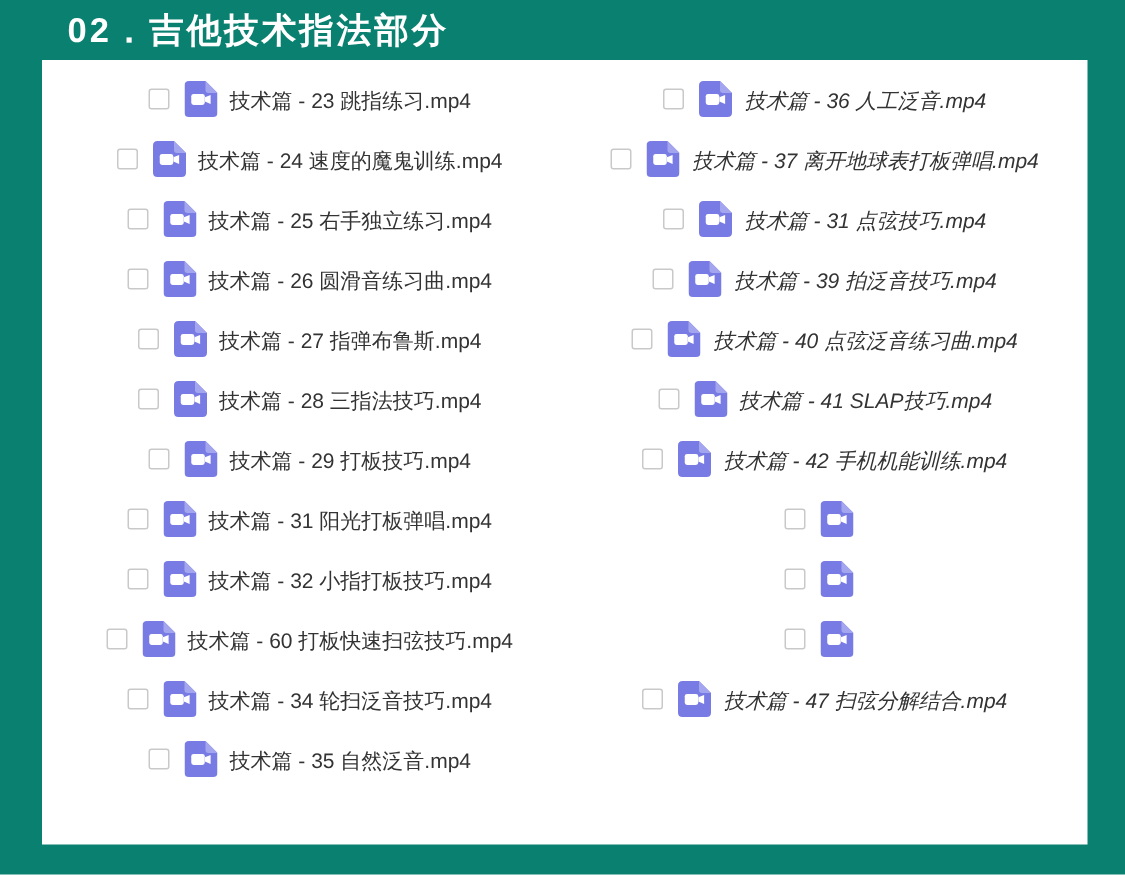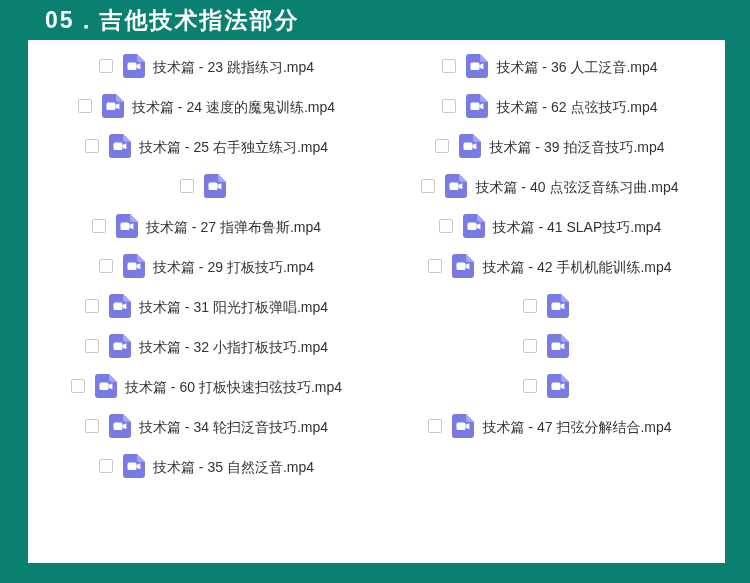--- a/index.html
+++ b/index.html
@@ -42,21 +42,21 @@
     overflow:hidden;
     display:flex;
   }
   .col{
     padding-top:6px;
     display:flex;
     flex-direction:column;
     align-items:center;
   }
   .col-left{width:347px;padding-left:10px;}
-  .col-right{flex:1;}
+  .col-right{flex:1;font-style:italic;}
   .row{
     height:40px;
     display:flex;
     align-items:center;
     cursor:default;
   }
   .checkbox{
     width:14px;
     height:14px;
     border:1px solid var(--checkbox-border);
@@ -80,21 +80,21 @@
     color:var(--text);
     white-space:nowrap;
     line-height:1;
     padding-top:1px;
   }
 </style>
 </head>
 <body>
 
 <div class="header">
-  <div class="page-title">05．吉他技术指法部分</div>
+  <div class="page-title">02．吉他技术指法部分</div>
 </div>
 
 <div class="panel">
   <div class="col col-left">
   <div class="row">
     <span class="checkbox"></span>
     <svg class="file-icon" viewBox="0 0 22 24" xmlns="http://www.w3.org/2000/svg">
       <path class="icon-main" d="M3 0 H14 L22 8 V21 Q22 24 19 24 H3 Q0 24 0 21 V3 Q0 0 3 0 Z"></path>
       <path class="icon-fold" d="M14 0 L22 8 H16 Q14 8 14 6 Z"></path>
       <rect class="icon-glyph" x="4.5" y="8.6" width="9" height="7.4" rx="1.6"></rect>
@@ -126,33 +126,44 @@
   </div>
 
   <div class="row">
     <span class="checkbox"></span>
     <svg class="file-icon" viewBox="0 0 22 24" xmlns="http://www.w3.org/2000/svg">
       <path class="icon-main" d="M3 0 H14 L22 8 V21 Q22 24 19 24 H3 Q0 24 0 21 V3 Q0 0 3 0 Z"></path>
       <path class="icon-fold" d="M14 0 L22 8 H16 Q14 8 14 6 Z"></path>
       <rect class="icon-glyph" x="4.5" y="8.6" width="9" height="7.4" rx="1.6"></rect>
       <path class="icon-glyph" d="M13.6 10.9 L17.4 9.3 V15.3 L13.6 13.7 Z"></path>
     </svg>
+    <span class="file-name">技术篇 - 26 圆滑音练习曲.mp4</span>
   </div>
 
   <div class="row">
     <span class="checkbox"></span>
     <svg class="file-icon" viewBox="0 0 22 24" xmlns="http://www.w3.org/2000/svg">
       <path class="icon-main" d="M3 0 H14 L22 8 V21 Q22 24 19 24 H3 Q0 24 0 21 V3 Q0 0 3 0 Z"></path>
       <path class="icon-fold" d="M14 0 L22 8 H16 Q14 8 14 6 Z"></path>
       <rect class="icon-glyph" x="4.5" y="8.6" width="9" height="7.4" rx="1.6"></rect>
       <path class="icon-glyph" d="M13.6 10.9 L17.4 9.3 V15.3 L13.6 13.7 Z"></path>
     </svg>
     <span class="file-name">技术篇 - 27 指弹布鲁斯.mp4</span>
   </div>
 
+  <div class="row">
+    <span class="checkbox"></span>
+    <svg class="file-icon" viewBox="0 0 22 24" xmlns="http://www.w3.org/2000/svg">
+      <path class="icon-main" d="M3 0 H14 L22 8 V21 Q22 24 19 24 H3 Q0 24 0 21 V3 Q0 0 3 0 Z"></path>
+      <path class="icon-fold" d="M14 0 L22 8 H16 Q14 8 14 6 Z"></path>
+      <rect class="icon-glyph" x="4.5" y="8.6" width="9" height="7.4" rx="1.6"></rect>
+      <path class="icon-glyph" d="M13.6 10.9 L17.4 9.3 V15.3 L13.6 13.7 Z"></path>
+    </svg>
+    <span class="file-name">技术篇 - 28 三指法技巧.mp4</span>
+  </div>
 
   <div class="row">
     <span class="checkbox"></span>
     <svg class="file-icon" viewBox="0 0 22 24" xmlns="http://www.w3.org/2000/svg">
       <path class="icon-main" d="M3 0 H14 L22 8 V21 Q22 24 19 24 H3 Q0 24 0 21 V3 Q0 0 3 0 Z"></path>
       <path class="icon-fold" d="M14 0 L22 8 H16 Q14 8 14 6 Z"></path>
       <rect class="icon-glyph" x="4.5" y="8.6" width="9" height="7.4" rx="1.6"></rect>
       <path class="icon-glyph" d="M13.6 10.9 L17.4 9.3 V15.3 L13.6 13.7 Z"></path>
     </svg>
     <span class="file-name">技术篇 - 29 打板技巧.mp4</span>
@@ -219,30 +230,40 @@
     <span class="checkbox"></span>
     <svg class="file-icon" viewBox="0 0 22 24" xmlns="http://www.w3.org/2000/svg">
       <path class="icon-main" d="M3 0 H14 L22 8 V21 Q22 24 19 24 H3 Q0 24 0 21 V3 Q0 0 3 0 Z"></path>
       <path class="icon-fold" d="M14 0 L22 8 H16 Q14 8 14 6 Z"></path>
       <rect class="icon-glyph" x="4.5" y="8.6" width="9" height="7.4" rx="1.6"></rect>
       <path class="icon-glyph" d="M13.6 10.9 L17.4 9.3 V15.3 L13.6 13.7 Z"></path>
     </svg>
     <span class="file-name">技术篇 - 36 人工泛音.mp4</span>
   </div>
 
-
-  <div class="row">
-    <span class="checkbox"></span>
-    <svg class="file-icon" viewBox="0 0 22 24" xmlns="http://www.w3.org/2000/svg">
-      <path class="icon-main" d="M3 0 H14 L22 8 V21 Q22 24 19 24 H3 Q0 24 0 21 V3 Q0 0 3 0 Z"></path>
-      <path class="icon-fold" d="M14 0 L22 8 H16 Q14 8 14 6 Z"></path>
-      <rect class="icon-glyph" x="4.5" y="8.6" width="9" height="7.4" rx="1.6"></rect>
-      <path class="icon-glyph" d="M13.6 10.9 L17.4 9.3 V15.3 L13.6 13.7 Z"></path>
-    </svg>
-    <span class="file-name">技术篇 - 62 点弦技巧.mp4</span>
+  <div class="row">
+    <span class="checkbox"></span>
+    <svg class="file-icon" viewBox="0 0 22 24" xmlns="http://www.w3.org/2000/svg">
+      <path class="icon-main" d="M3 0 H14 L22 8 V21 Q22 24 19 24 H3 Q0 24 0 21 V3 Q0 0 3 0 Z"></path>
+      <path class="icon-fold" d="M14 0 L22 8 H16 Q14 8 14 6 Z"></path>
+      <rect class="icon-glyph" x="4.5" y="8.6" width="9" height="7.4" rx="1.6"></rect>
+      <path class="icon-glyph" d="M13.6 10.9 L17.4 9.3 V15.3 L13.6 13.7 Z"></path>
+    </svg>
+    <span class="file-name">技术篇 - 37 离开地球表打板弹唱.mp4</span>
+  </div>
+
+  <div class="row">
+    <span class="checkbox"></span>
+    <svg class="file-icon" viewBox="0 0 22 24" xmlns="http://www.w3.org/2000/svg">
+      <path class="icon-main" d="M3 0 H14 L22 8 V21 Q22 24 19 24 H3 Q0 24 0 21 V3 Q0 0 3 0 Z"></path>
+      <path class="icon-fold" d="M14 0 L22 8 H16 Q14 8 14 6 Z"></path>
+      <rect class="icon-glyph" x="4.5" y="8.6" width="9" height="7.4" rx="1.6"></rect>
+      <path class="icon-glyph" d="M13.6 10.9 L17.4 9.3 V15.3 L13.6 13.7 Z"></path>
+    </svg>
+    <span class="file-name">技术篇 - 31 点弦技巧.mp4</span>
   </div>
 
   <div class="row">
     <span class="checkbox"></span>
     <svg class="file-icon" viewBox="0 0 22 24" xmlns="http://www.w3.org/2000/svg">
       <path class="icon-main" d="M3 0 H14 L22 8 V21 Q22 24 19 24 H3 Q0 24 0 21 V3 Q0 0 3 0 Z"></path>
       <path class="icon-fold" d="M14 0 L22 8 H16 Q14 8 14 6 Z"></path>
       <rect class="icon-glyph" x="4.5" y="8.6" width="9" height="7.4" rx="1.6"></rect>
       <path class="icon-glyph" d="M13.6 10.9 L17.4 9.3 V15.3 L13.6 13.7 Z"></path>
     </svg>

